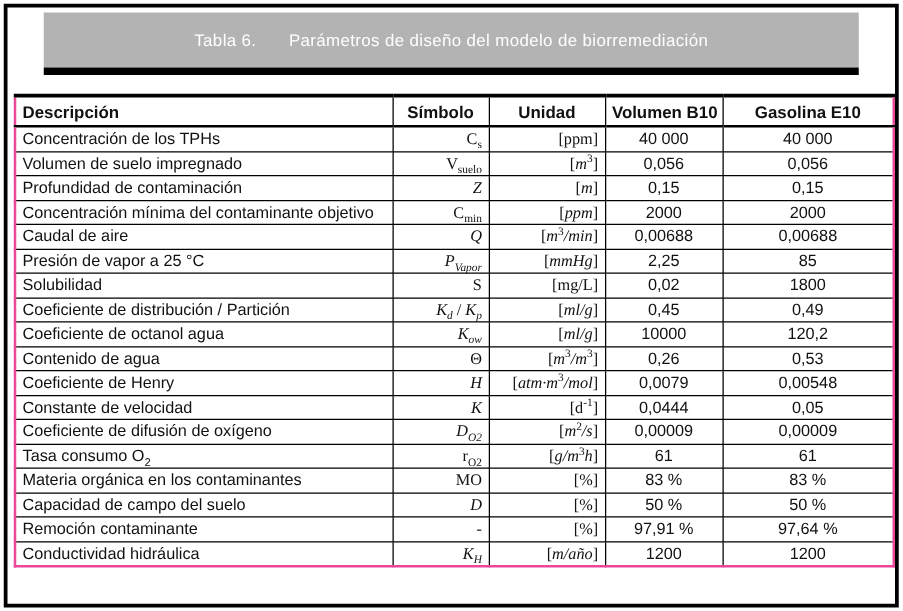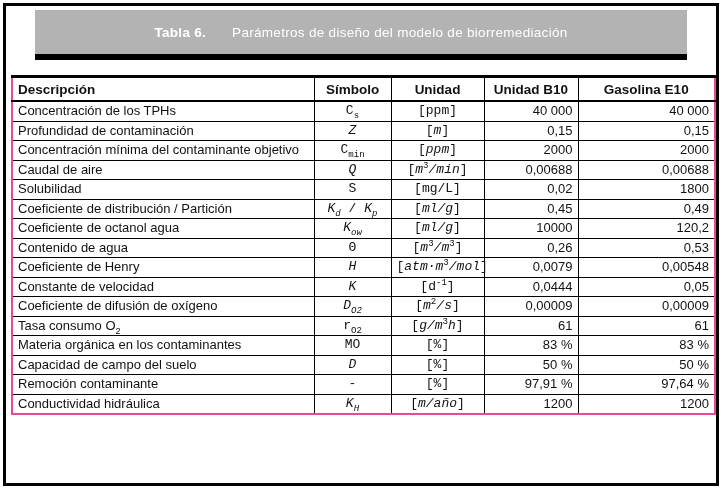--- a/index.html
+++ b/index.html
@@ -29,21 +29,21 @@
     height: 44px;
     background: var(--banner_bg, #b3b3b3);
     color: var(--banner_text, #ffffff);
     display: flex;
     align-items: center;
     justify-content: center;
     font-size: 13.5px;
     letter-spacing: 0.3px;
   }
   .banner .bold {
-    font-weight: bold;
+    font-weight: normal;
     margin-right: 26px;
   }
   .rule {
     position: absolute;
     left: 35px;
     top: 54px;
     width: 652px;
     height: 6px;
     background: #000;
   }
@@ -70,28 +70,28 @@
   table.params th.left { text-align: left; }
   table.params td {
     border: 1px solid #000;
     font-size: 13px;
     line-height: 16.5px;
     padding: 1px 5px;
     vertical-align: middle;
   }
   td.desc { text-align: left; margin-left: 41px; }
   td.sym, td.unit {
-    font-family: Liberation Mono, monospace;
-    text-align: center;
+    font-family: Liberation Serif, serif;
+    text-align: right;
     font-size: 13.5px;
     padding: 1px 2px;
     white-space: nowrap;
   }
   td.num {
-    text-align: right;
+    text-align: center;
     padding-right: 7px;
     white-space: nowrap;
   }
   sub, sup {
     font-size: 70%;
     line-height: 0;
   }
   .it { font-style: italic; }
 </style>
 </head>
@@ -112,33 +112,40 @@
     <col style="width:77px">
     <col style="width:93px">
     <col style="width:94px">
     <col style="width:137px">
   </colgroup>
   <thead>
     <tr>
       <th class="left">Descripción</th>
       <th>Símbolo</th>
       <th>Unidad</th>
-      <th>Unidad B10</th>
+      <th>Volumen B10</th>
       <th>Gasolina E10</th>
     </tr>
   </thead>
   <tbody>
       <tr>
         <td class="desc"><span>Concentración de los TPHs</span></td>
         <td class="sym"><span>C</span><sub>s</sub></td>
         <td class="unit"><span>[ppm]</span></td>
         <td class="num"><span>40 000</span></td>
         <td class="num"><span>40 000</span></td>
       </tr>
       <tr>
+        <td class="desc"><span>Volumen de suelo impregnado</span></td>
+        <td class="sym"><span>V</span><sub>suelo</sub></td>
+        <td class="unit"><span>[</span><span class="it">m</span><sup>3</sup><span>]</span></td>
+        <td class="num"><span>0,056</span></td>
+        <td class="num"><span>0,056</span></td>
+      </tr>
+      <tr>
         <td class="desc"><span>Profundidad de contaminación</span></td>
         <td class="sym"><span class="it">Z</span></td>
         <td class="unit"><span>[</span><span class="it">m</span><span>]</span></td>
         <td class="num"><span>0,15</span></td>
         <td class="num"><span>0,15</span></td>
       </tr>
       <tr>
         <td class="desc"><span>Concentración mínima del contaminante objetivo</span></td>
         <td class="sym"><span>C</span><sub>min</sub></td>
         <td class="unit"><span>[</span><span class="it">ppm</span><span>]</span></td>
@@ -146,20 +153,27 @@
         <td class="num"><span>2000</span></td>
       </tr>
       <tr>
         <td class="desc"><span>Caudal de aire</span></td>
         <td class="sym"><span class="it">Q</span></td>
         <td class="unit"><span>[</span><span class="it">m</span><sup>3</sup><span class="it">/min</span><span>]</span></td>
         <td class="num"><span>0,00688</span></td>
         <td class="num"><span>0,00688</span></td>
       </tr>
       <tr>
+        <td class="desc"><span>Presión de vapor a 25 °C</span></td>
+        <td class="sym"><span class="it">P</span><sub class="it">Vapor</sub></td>
+        <td class="unit"><span>[</span><span class="it">mmHg</span><span>]</span></td>
+        <td class="num"><span>2,25</span></td>
+        <td class="num"><span>85</span></td>
+      </tr>
+      <tr>
         <td class="desc"><span>Solubilidad</span></td>
         <td class="sym"><span>S</span></td>
         <td class="unit"><span>[mg/L]</span></td>
         <td class="num"><span>0,02</span></td>
         <td class="num"><span>1800</span></td>
       </tr>
       <tr>
         <td class="desc"><span>Coeficiente de distribución / Partición</span></td>
         <td class="sym"><span class="it">K</span><sub class="it">d</sub><span> / </span><span class="it">K</span><sub class="it">p</sub></td>
         <td class="unit"><span>[</span><span class="it">ml/g</span><span>]</span></td>

